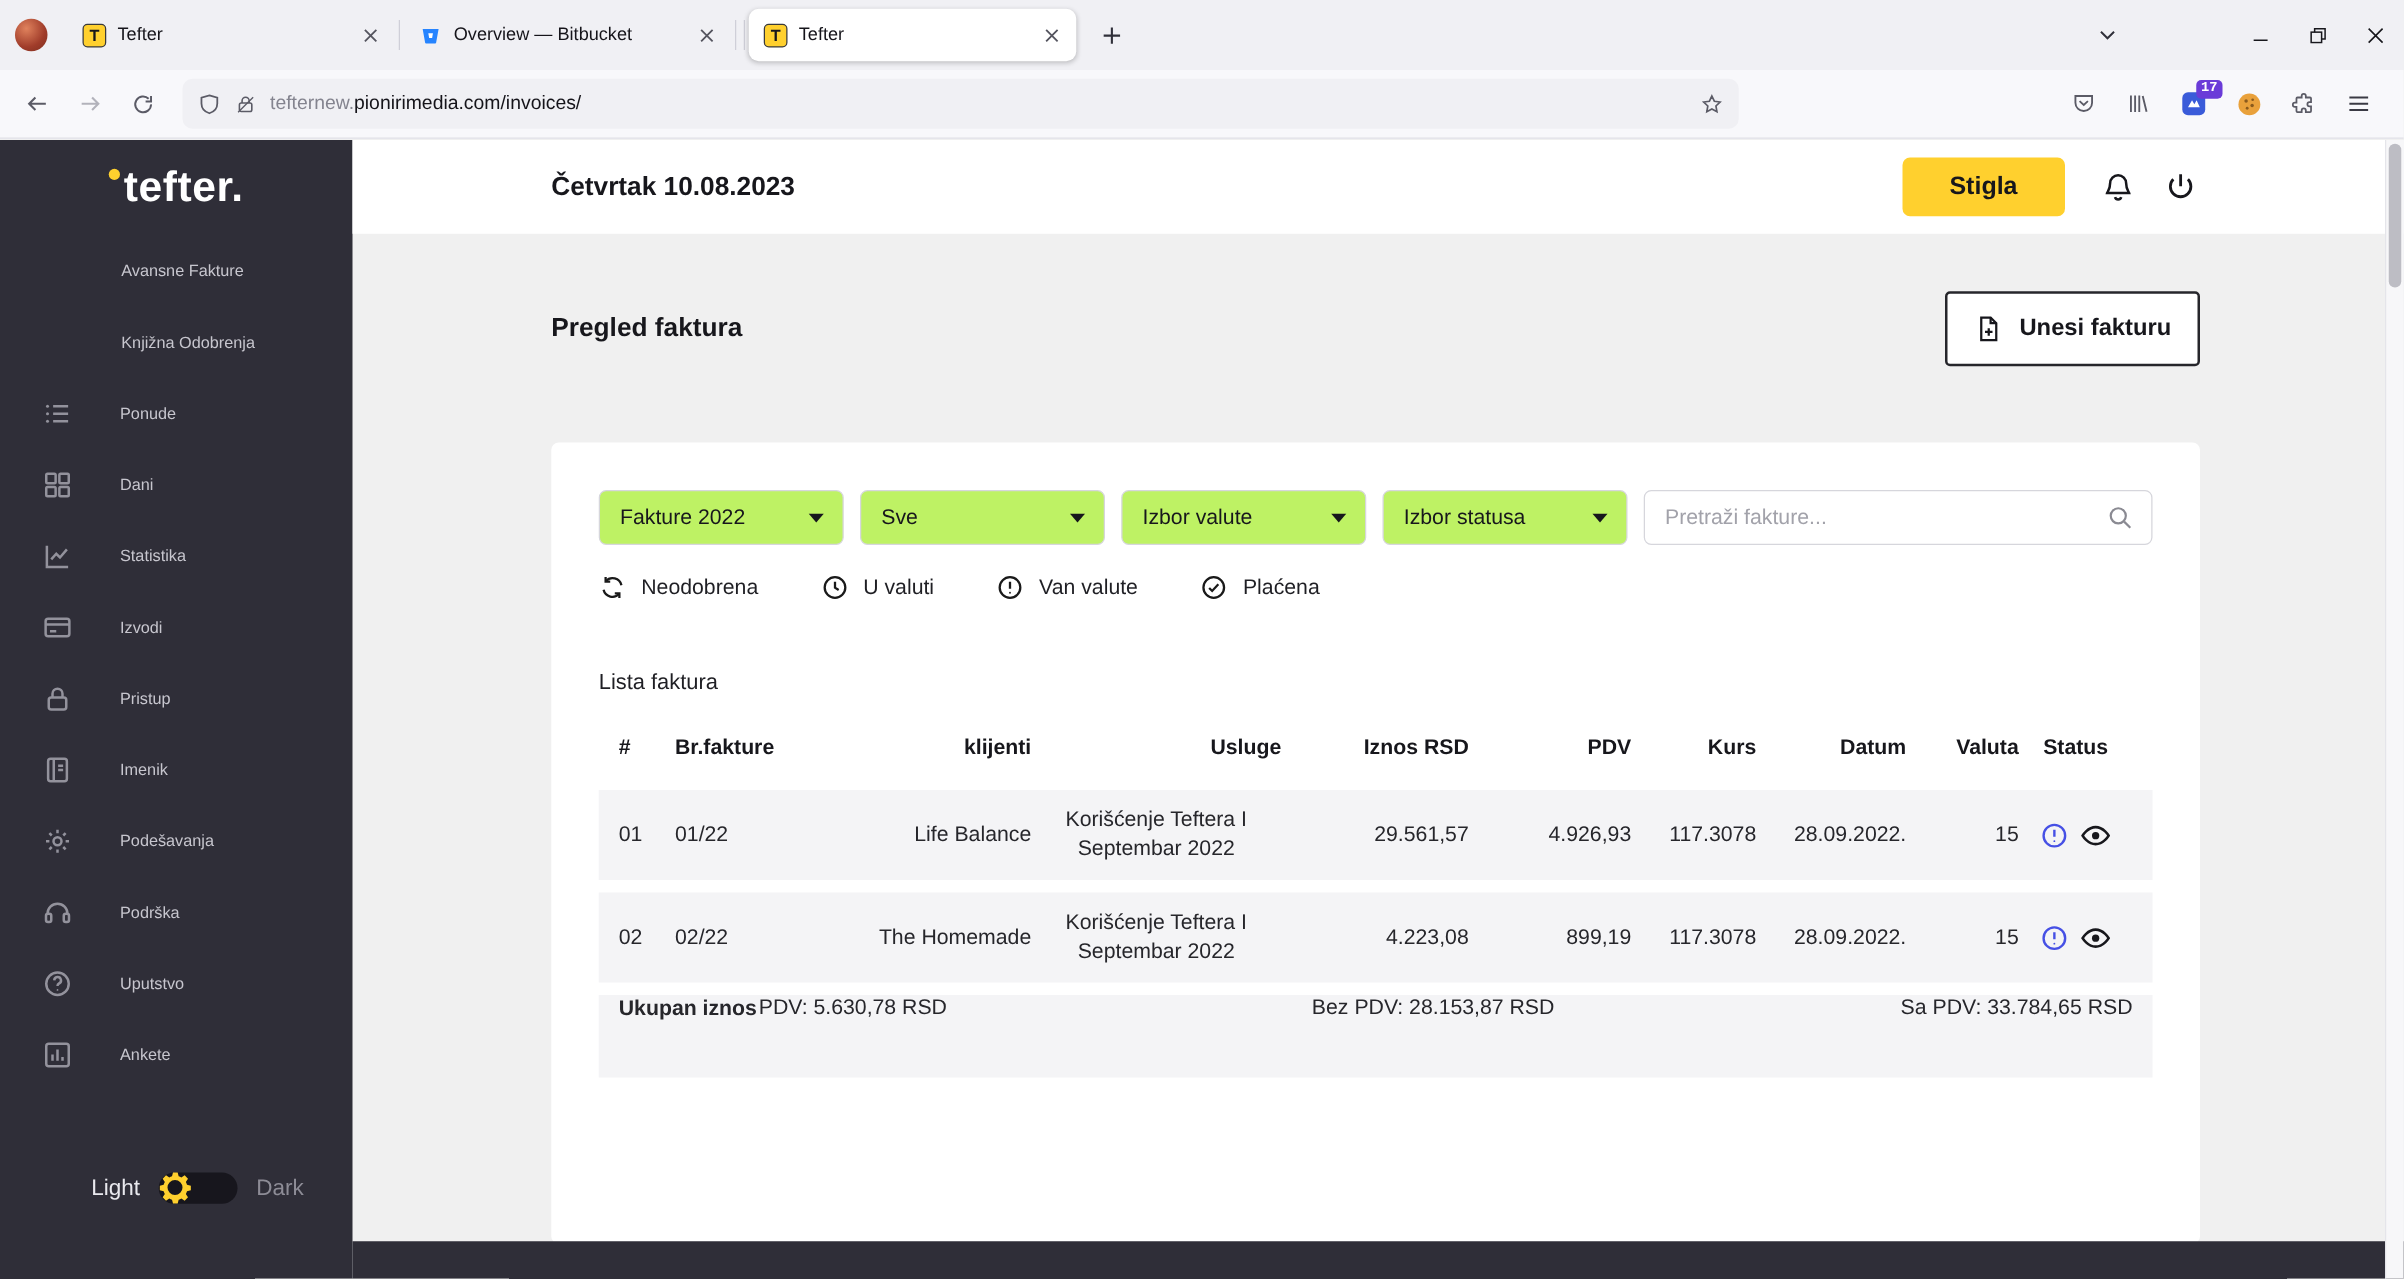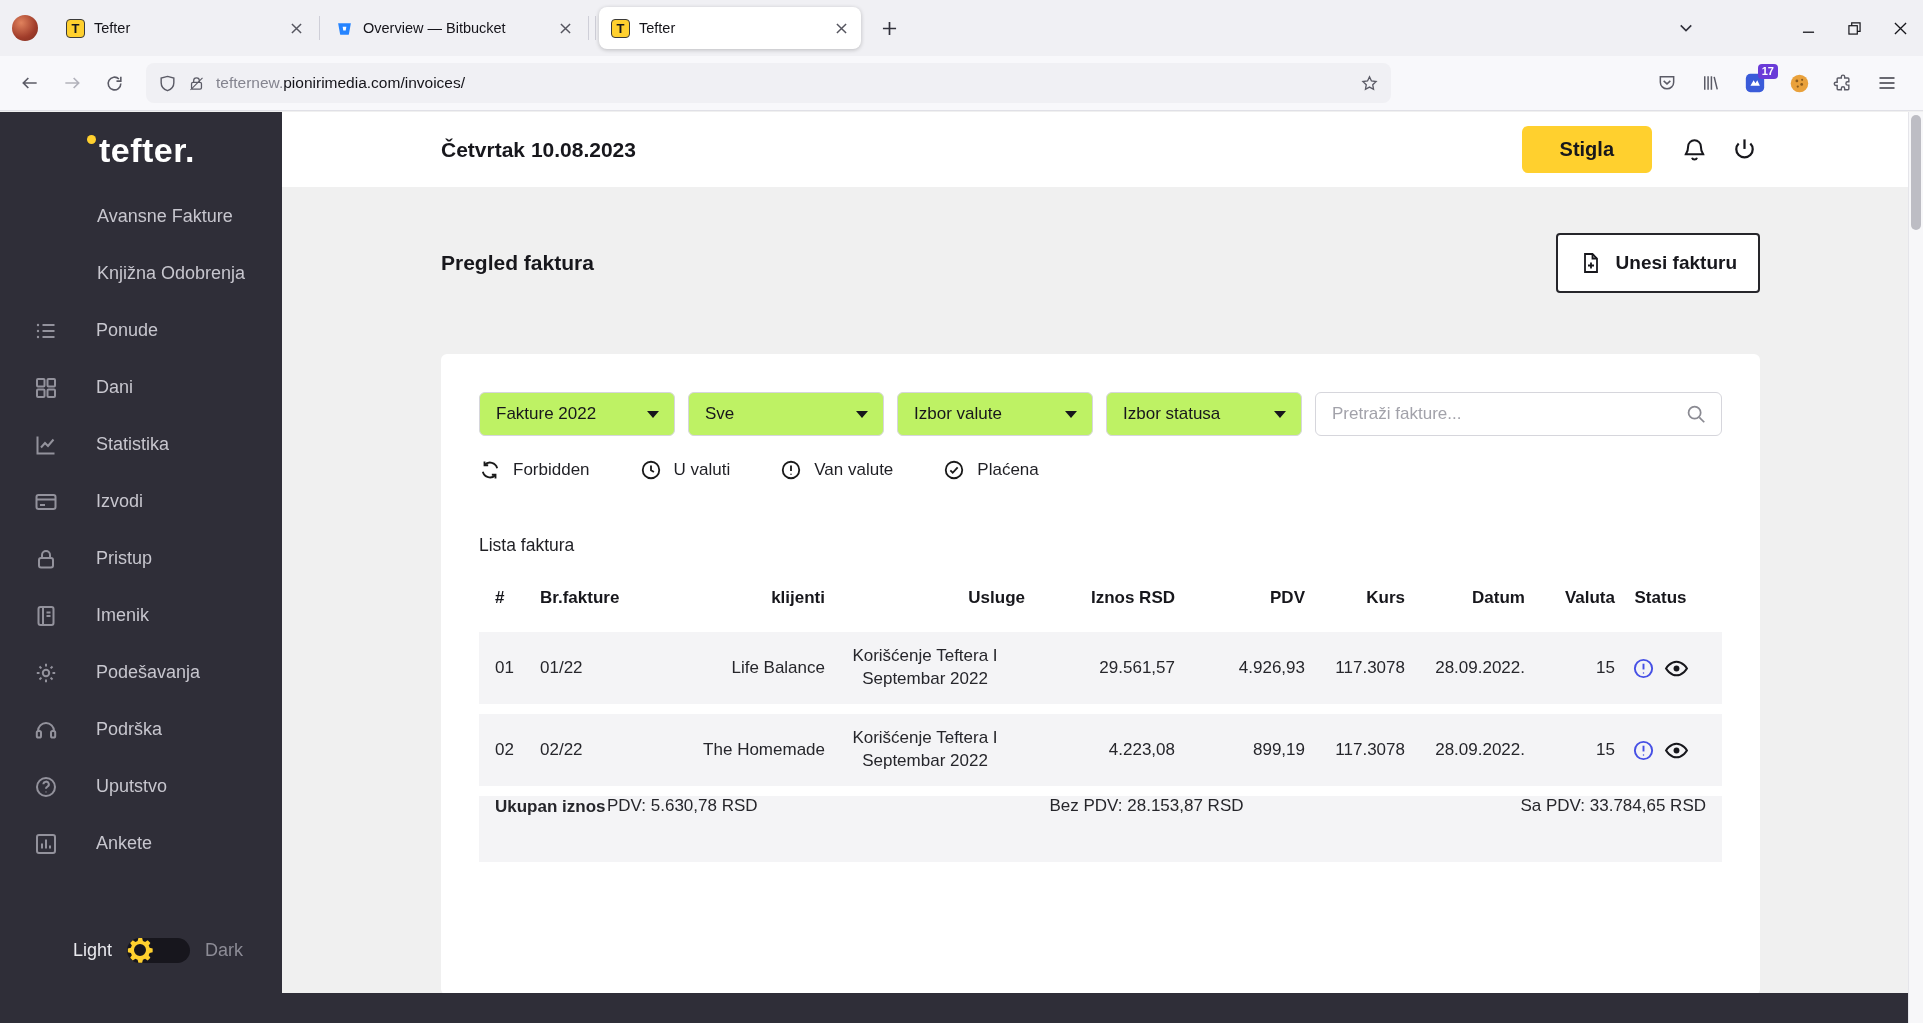--- a/index.html
+++ b/index.html
@@ -27,29 +27,29 @@
 
   .navbar { height:55px; background:#f8f8fb; border-bottom:1px solid #e0e0e6; display:flex; align-items:center; padding:0 10px; gap:2px; }
   .navbtn { width:40px; height:38px; border-radius:6px; display:flex; align-items:center; justify-content:center; flex:none; }
   .urlbar { height:40px; flex:1; max-width:1245px; background:#f0f0f4; border-radius:8px; margin:0 10px;
     display:flex; align-items:center; padding:0 12px; gap:11px; }
   .url-text { flex:1; font-size:15.5px; color:#15141a; white-space:nowrap; overflow:hidden; }
   .url-text .dim { color:#84848f; }
   .nav-right { display:flex; align-items:center; gap:12px; margin-left:auto; padding-right:10px; }
   .nav-ic { width:32px; height:32px; display:flex; align-items:center; justify-content:center; position:relative; flex:none; }
   .ext-badge { position:absolute; top:-3px; right:-7px; background:#6a3bd8; color:#fff; font-size:11px;
-    font-weight:bold; border-radius:4px; padding:1px 4px; line-height:13px; }
+    font-weight:bold; border-radius:4px; padding:1px 4px; line-height:13px;font-family:Liberation Mono, monospace; }
 
   
   .app { position:absolute; top:112px; left:0; right:0; bottom:0; display:flex; }
 
   .sidebar { width:282px; background:#2f2e38; flex:none; display:flex; flex-direction:column; }
   .logo { height:76px; display:flex; align-items:center; justify-content:center; color:#fff; font-size:34px; font-weight:bold; letter-spacing:.5px; }
   .logo-dot { width:9px; height:9px; background:#ffd02e; border-radius:50%; margin:-22px 3px 0 0; }
-  .nav-item { height:57px; display:flex; align-items:center; padding-left:34px; color:#c7c6ce; font-size:18px; cursor:default; }
+  .nav-item { height:57px; display:flex; align-items:center; padding-left:34px; color:#c7c6ce; font-size:13px; cursor:default; }
   .nav-item .sicon { width:24px; height:24px; margin-right:38px; color:#93929c; flex:none; }
   .nav-item.sub { padding-left:97px; }
   .theme-row { margin-top:auto; margin-bottom:60px; display:flex; align-items:center; padding-left:73px; gap:15px; }
   .theme-light { color:#e9e9ee; font-size:18px; }
   .theme-dark { color:#8d8c96; font-size:18px; }
   .toggle-pill { width:63px; height:25px; border-radius:13px; background:#17161d; position:relative; }
   .toggle-knob { position:absolute; left:-3px; top:-4px; width:32px; height:32px; }
 
   .main { flex:1; display:flex; flex-direction:column; position:relative; }
   .app-header { height:75px; background:#fff; display:flex; align-items:center; padding:0 163px 0 159px; }
@@ -442,21 +442,21 @@
         <div class="legend-row">
           <div class="legend-item">
             <span>
               <svg width="22" height="22" viewBox="0 0 24 24" fill="none" stroke="#1a1a1a" stroke-width="2">
                   <path d="M19.8 10a8 8 0 0 0-13.7-3.5"></path>
                   <path d="M6 2.8v4h4"></path>
                   <path d="M4.2 14a8 8 0 0 0 13.7 3.5"></path>
                   <path d="M18 21.2v-4h-4"></path>
                 </svg>
             </span>
-            <span>Forbidden</span>
+            <span>Neodobrena</span>
           </div>
           <div class="legend-item">
             <span>
               <svg width="22" height="22" viewBox="0 0 24 24" fill="none" stroke="#1a1a1a" stroke-width="2">
                   <circle cx="12" cy="12" r="9"></circle>
                   <path d="M12 7v5.2l3.2 2"></path>
                 </svg>
             </span>
             <span>U valuti</span>
           </div>

